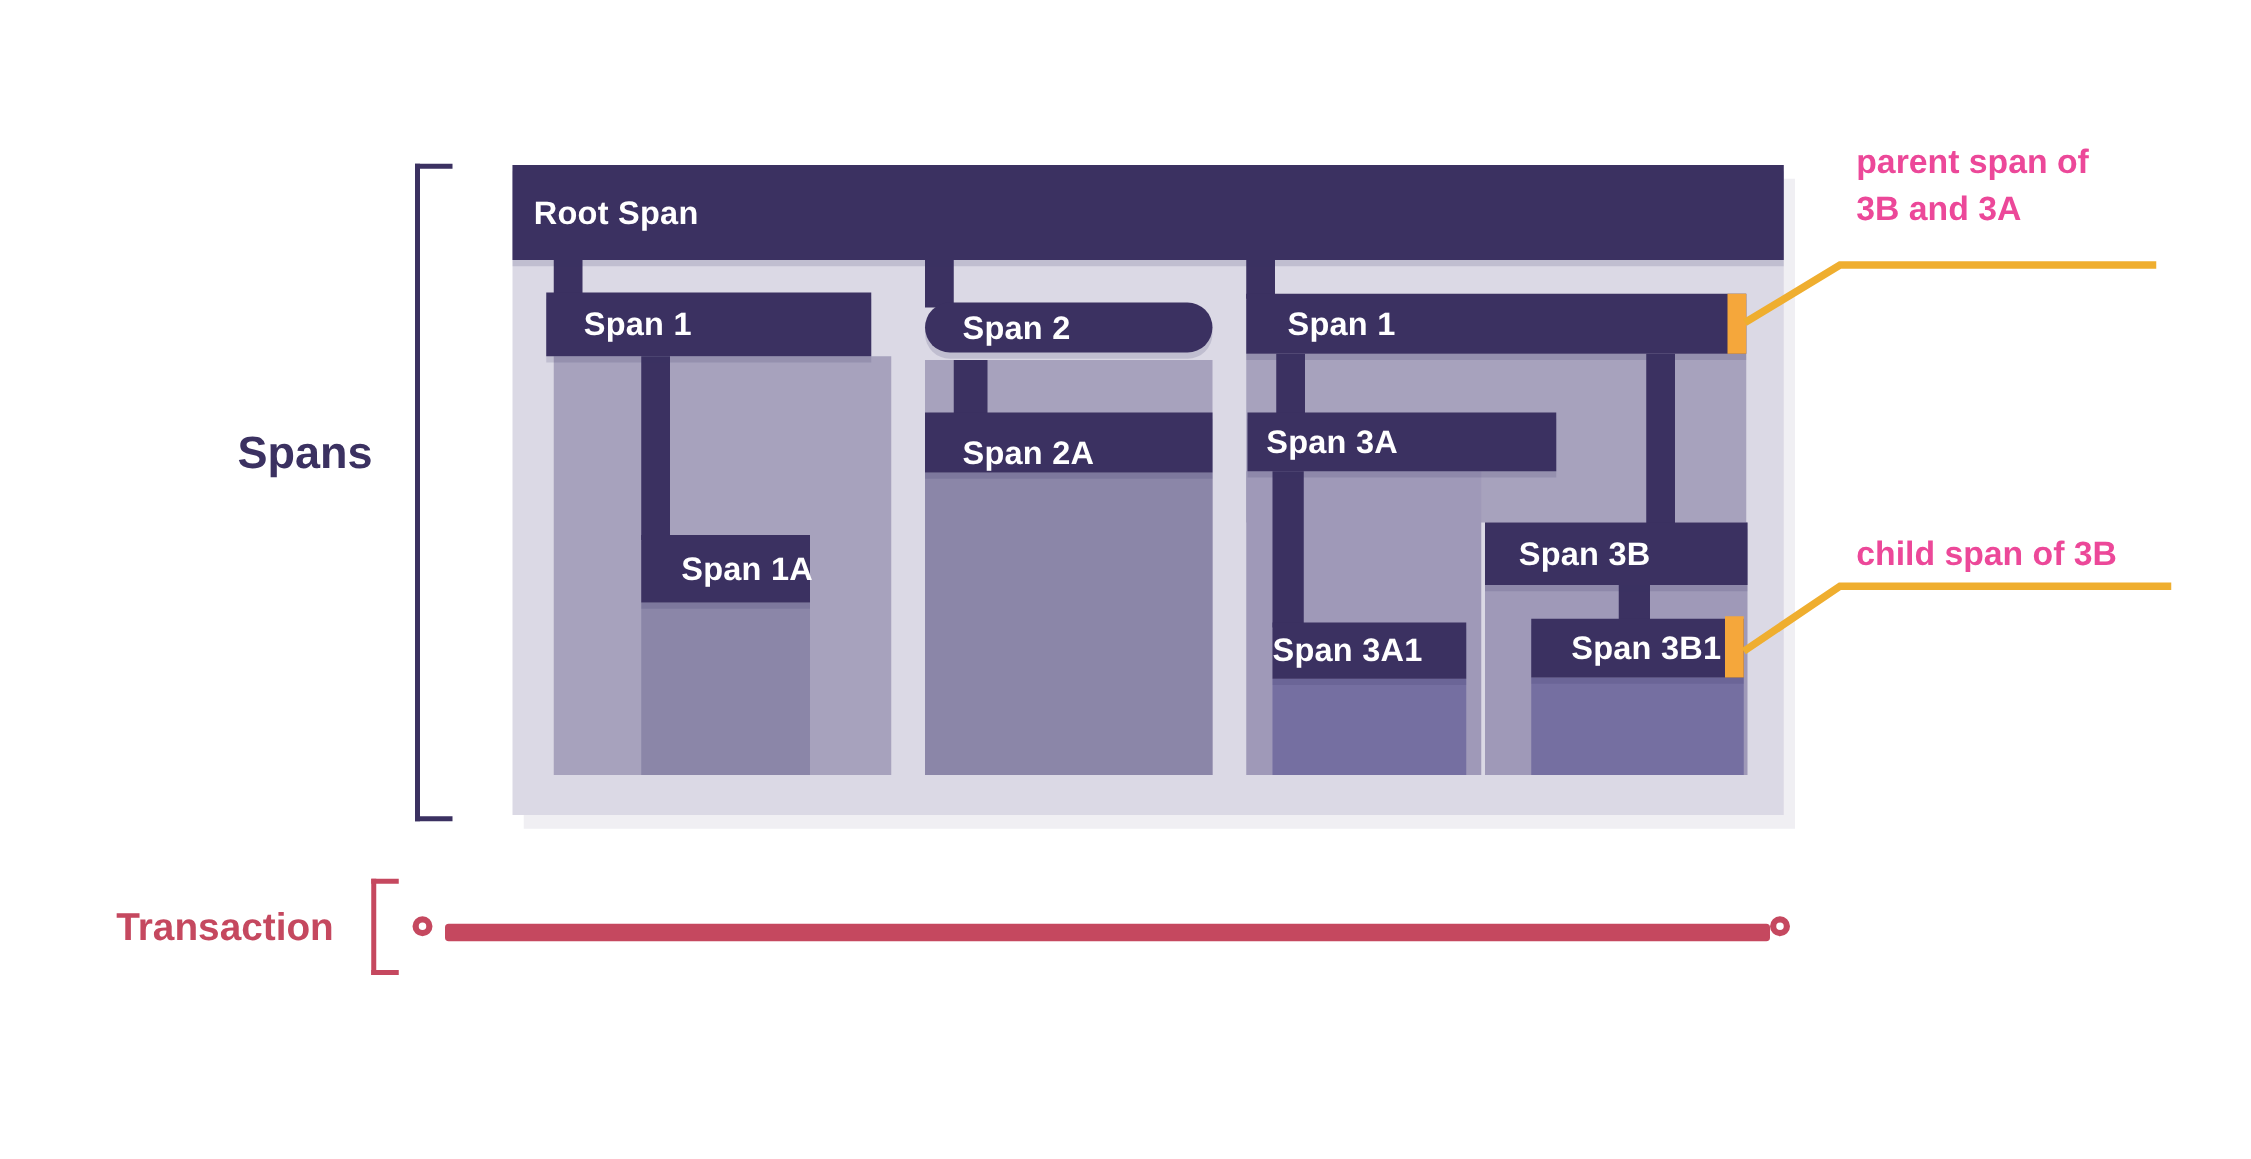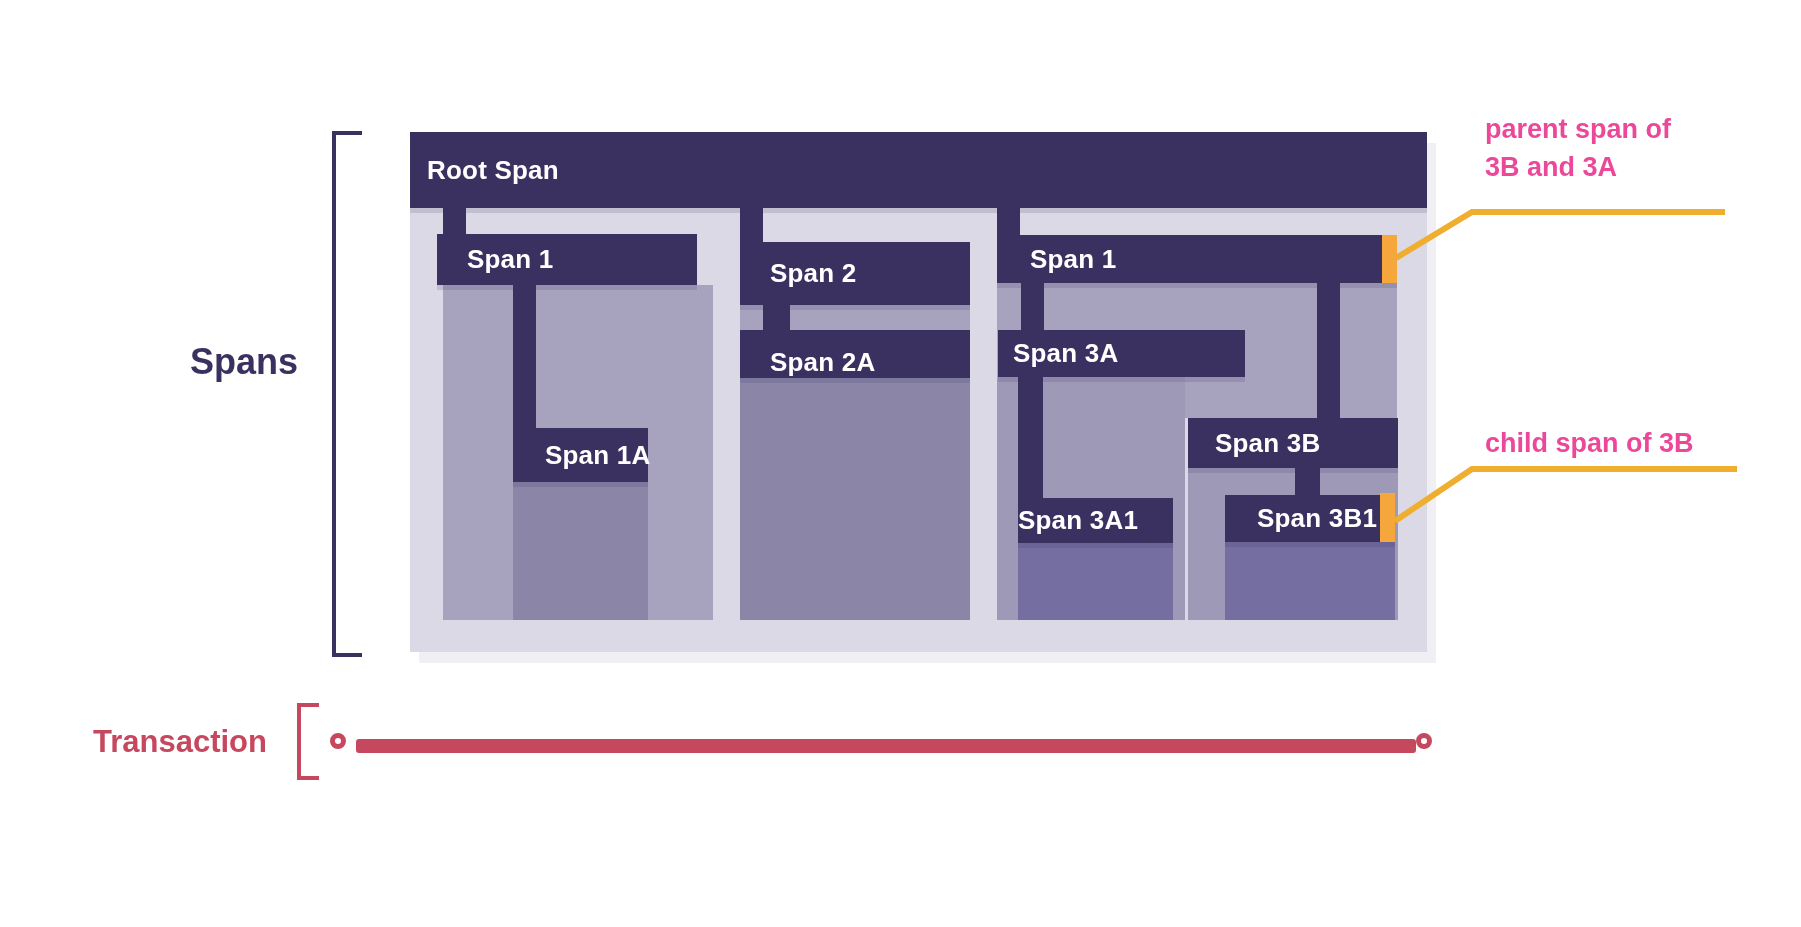--- a/index.html
+++ b/index.html
@@ -59,21 +59,21 @@
       <div class="abs" style="left: 1295px; top: 468px; width: 25px; height: 31px; background: rgb(59, 49, 97);"></div>
       <div class="abs bar" style="left: 410px; top: 132px; width: 1017px; height: 76px; background: rgb(59, 49, 97);">
         <span class="bar-label" style="padding-left: 17px;">Root Span</span>
       </div>
       <div class="abs bar" style="left: 437px; top: 234px; width: 260px; height: 51px; background: rgb(59, 49, 97);">
         <span class="bar-label" style="padding-left: 30px;">Span 1</span>
       </div>
       <div class="abs bar" style="left: 513px; top: 428px; width: 135px; height: 54px; background: rgb(59, 49, 97);">
         <span class="bar-label" style="padding-left: 19px; margin-left: 13px;">Span 1A</span>
       </div>
-      <div class="abs bar" style="left: 740px; top: 242px; width: 230px; height: 63px; background: rgb(59, 49, 97);">
+      <div class="abs bar" style="left: 740px; top: 242px; width: 230px; height: 40px; background: rgb(59, 49, 97); border-radius: 23px;">
         <span class="bar-label" style="padding-left: 30px;">Span 2</span>
       </div>
       <div class="abs bar" style="left: 740px; top: 330px; width: 230px; height: 48px; background: rgb(59, 49, 97);">
         <span class="bar-label" style="padding-left: 30px; margin-top: 16px;">Span 2A</span>
       </div>
       <div class="abs bar" style="left: 997px; top: 235px; width: 400px; height: 48px; background: rgb(59, 49, 97);">
         <span class="bar-label" style="padding-left: 33px;">Span 1</span>
       </div>
       <div class="abs bar" style="left: 998px; top: 330px; width: 247px; height: 47px; background: rgb(59, 49, 97);">
         <span class="bar-label" style="padding-left: 15px;">Span 3A</span>

